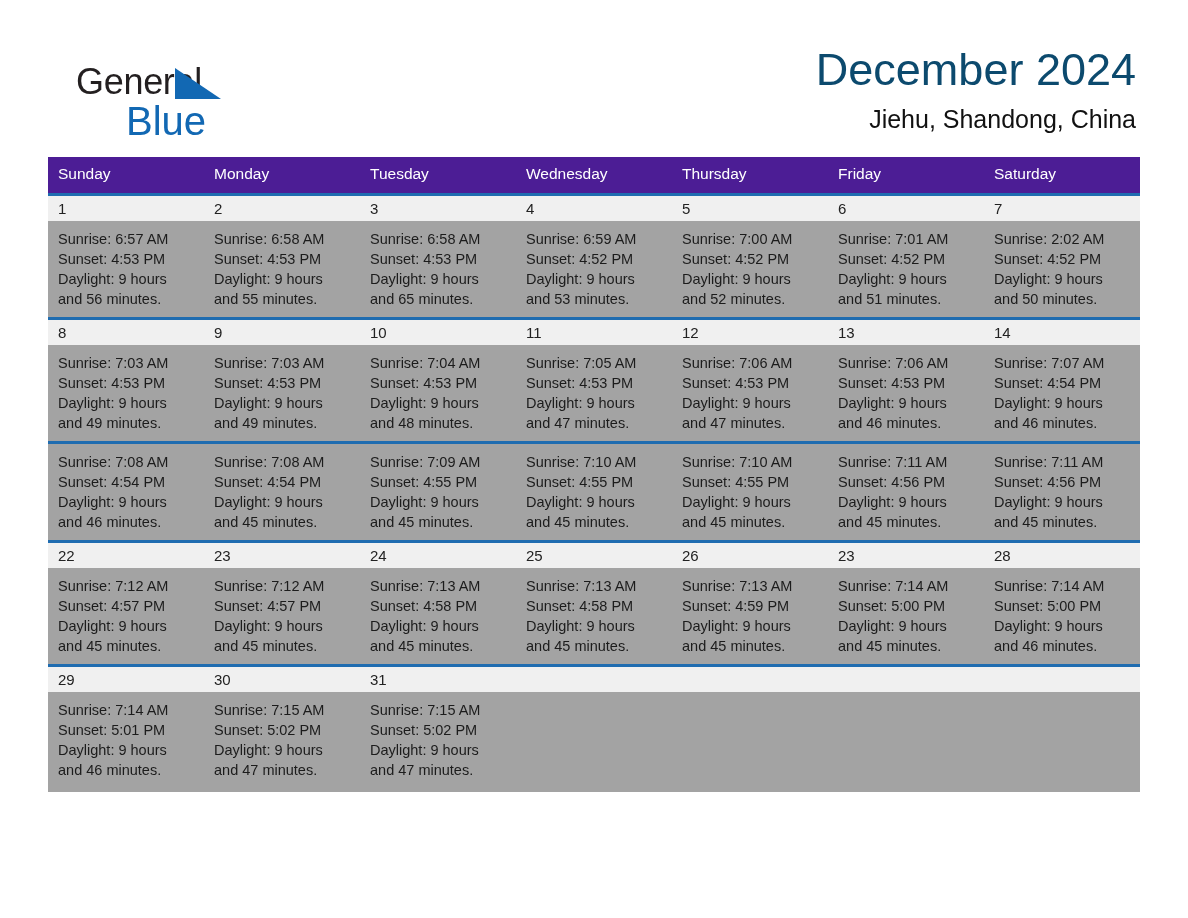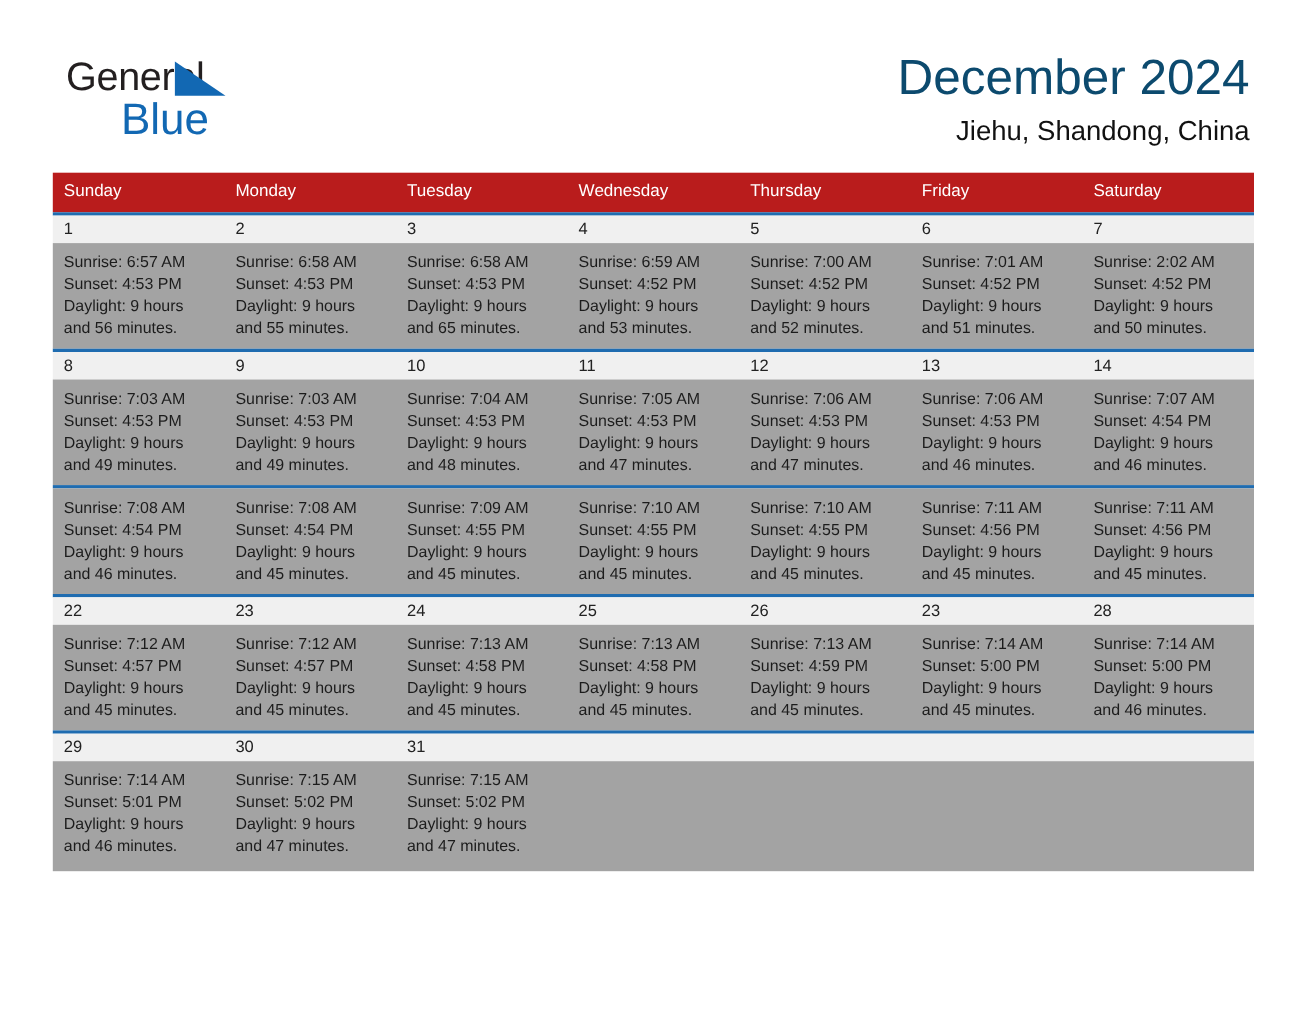--- a/index.html
+++ b/index.html
@@ -19,22 +19,22 @@
     position: relative;
     width: 1188px;
     height: 918px;
     box-sizing: border-box;
   }
 
   
   .top {
     display: flex;
     justify-content: space-between;
-    align-items: flex-start;
-    padding: 44px 52px 0 60px;
+    align-items: flex-end;
+    padding: 44px 52px 0 76px;
     box-sizing: border-box;
   }
 
   .logo {
     position: relative;
     width: 200px;
     height: 78px;
   }
   .logo-general {
     font-size: 36px;
@@ -88,21 +88,21 @@
   .calendar {
     position: absolute;
     left: 48px;
     top: 157px;
     width: 1092px;
   }
 
   .dow-row {
     display: grid;
     grid-template-columns: repeat(7, 1fr);
-    background: #b91c1c;
+    background: #4c1d95;
   }
   .dow {
     color: #ffffff;
     font-size: 15.5px;
     padding: 8px 0 9px 10px;
     line-height: 1.2;
     box-sizing: border-box;
   }
 
   .week {

